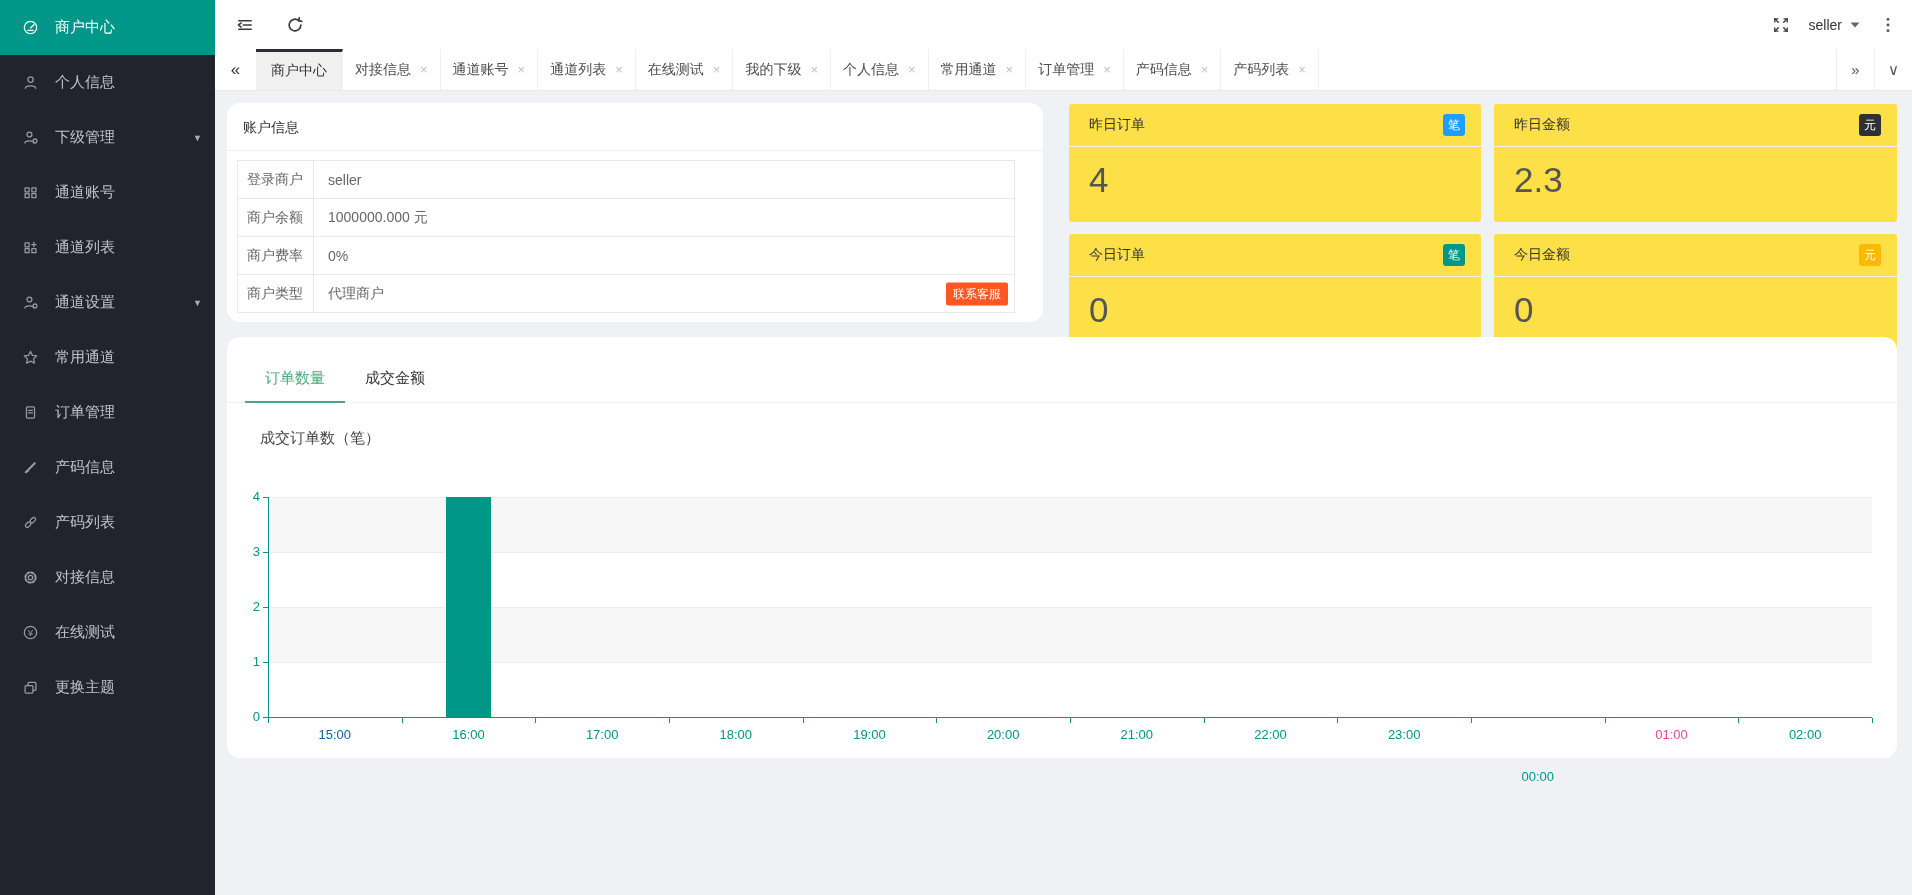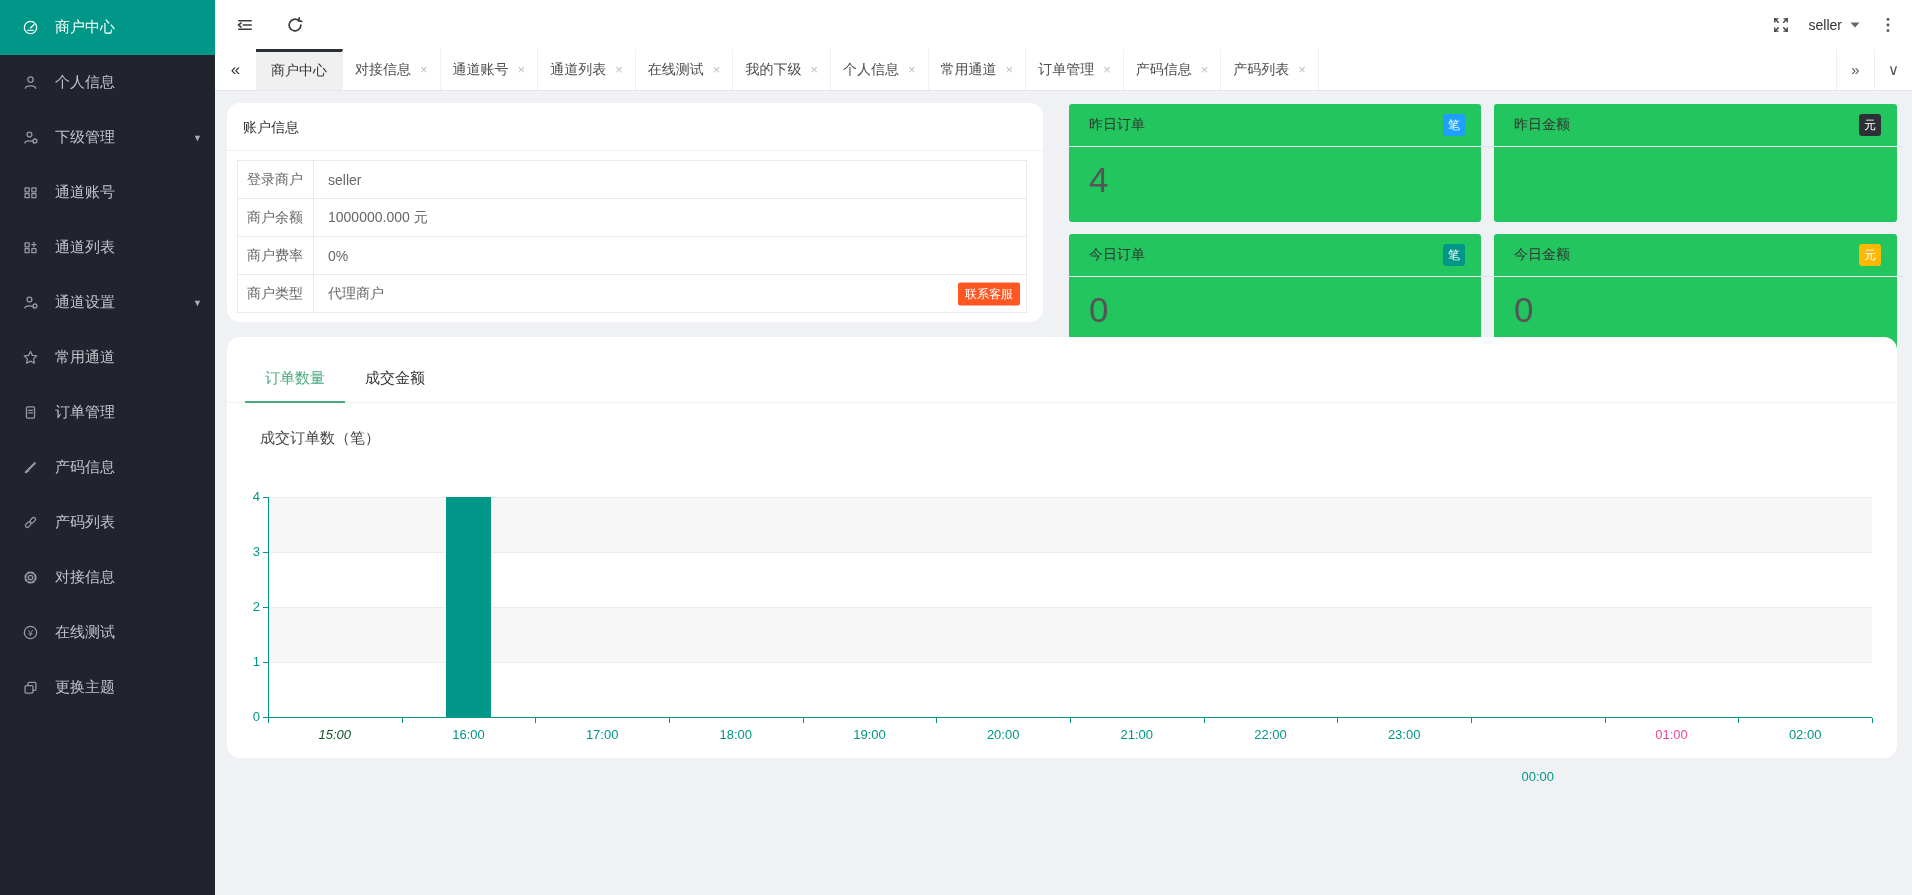--- a/index.html
+++ b/index.html
@@ -43,30 +43,30 @@
   .tab .close { margin-left:9px; color:#bcc0c5; font-size:13px; cursor:pointer; }
   .tab-right { margin-left:auto; display:flex; }
   .tab-btn { width:38px; border-left:1px solid #eeeeee; display:flex; align-items:center; justify-content:center;
              color:#555; cursor:pointer; font-size:15px; }
   
   .content { position:relative; height:804px; }
   .panel { position:absolute; background:#fff; border-radius:13px; }
   #account-panel { left:12px; top:12px; width:816px; height:219px; }
   .panel-hd { height:48px; line-height:48px; padding-left:16px; font-size:14px; color:#333;
               border-bottom:1px solid #f0f0f0; }
-  .acc-table { margin:9px 16px 0 10px; border:1px solid #e9e9e9; border-bottom:none; }
+  .acc-table { margin:9px 28px 0 10px; border:1px solid #e9e9e9; border-bottom:none; }
   .acc-row { display:flex; height:38px; border-bottom:1px solid #e9e9e9; align-items:stretch;
              font-size:14px; color:#666; position:relative; }
   .acc-label { width:76px; padding-left:9px; display:flex; align-items:center;
                border-right:1px solid #e9e9e9; color:#666; }
   .acc-value { padding-left:14px; display:flex; align-items:center; color:#666; }
   .acc-action { position:absolute; right:6px; top:50%; transform:translateY(-50%);
                 color:#fff; font-size:12px; padding:3px 7px; border-radius:2px; cursor:pointer; }
   
-  .stat-card { position:absolute; background:#22c55e; border-radius:3px; }
+  .stat-card { position:absolute; background:#fde047; border-radius:3px; }
   .sc-hd { height:43px; border-bottom:1px solid #f2f2f2; display:flex; align-items:center;
            padding:0 16px 0 20px; font-size:14px; color:#333; }
   .sc-badge { margin-left:auto; min-width:22px; height:22px; border-radius:3px; color:#fff;
               font-size:12px; display:flex; align-items:center; justify-content:center; padding:0 4px; }
   .sc-value { margin:13px 0 0 20px; font-size:35px; color:#555; }
   
   #chart-panel { left:12px; top:246px; width:1670px; height:421px; }
   .chart-tabs { height:66px; display:flex; align-items:flex-end; padding-left:18px;
                 border-bottom:1px solid #f0f0f0; }
   .chart-tab { position:relative; bottom:-1px; padding:0 20px; height:46px; line-height:42px;
@@ -348,20 +348,21 @@
             <span>昨日订单</span>
             <span class="sc-badge" style="background: rgb(30, 159, 255);">笔</span>
           </div>
           <div class="sc-value">4</div>
         </div>
         <div class="stat-card" style="left: 1279px; top: 13px; width: 403px; height: 118px;">
           <div class="sc-hd">
             <span>昨日金额</span>
             <span class="sc-badge" style="background: rgb(45, 49, 53);">元</span>
           </div>
+          <div class="sc-value">2.3</div>
         </div>
         <div class="stat-card" style="left: 854px; top: 143px; width: 412px; height: 117px;">
           <div class="sc-hd">
             <span>今日订单</span>
             <span class="sc-badge" style="background: rgb(0, 150, 136);">笔</span>
           </div>
           <div class="sc-value">0</div>
         </div>
         <div class="stat-card" style="left: 1279px; top: 143px; width: 403px; height: 117px;">
           <div class="sc-hd">
@@ -401,21 +402,21 @@
           <div class="x-tick" style="left: 401px; background: rgb(0, 150, 136);"></div>
           <div class="x-tick" style="left: 534.667px; background: rgb(0, 150, 136);"></div>
           <div class="x-tick" style="left: 668.333px; background: rgb(0, 150, 136);"></div>
           <div class="x-tick" style="left: 802px; background: rgb(0, 150, 136);"></div>
           <div class="x-tick" style="left: 935.667px; background: rgb(0, 150, 136);"></div>
           <div class="x-tick" style="left: 1069.33px; background: rgb(0, 150, 136);"></div>
           <div class="x-tick" style="left: 1203px; background: rgb(0, 150, 136);"></div>
           <div class="x-tick" style="left: 1336.67px; background: rgb(0, 150, 136);"></div>
           <div class="x-tick" style="left: 1470.33px; background: rgb(0, 150, 136);"></div>
           <div class="x-tick" style="left: 1604px; background: rgb(0, 150, 136);"></div>
-          <div class="x-label" style="left: 0px; width: 133.667px; color: #14532d; font-style: italic;">15:00</div>
+          <div class="x-label" style="left: 0px; width: 133.667px; color: #0369a1;">15:00</div>
           <div class="x-label" style="left: 133.667px; width: 133.667px; color: rgb(0, 150, 136);">16:00</div>
           <div class="bar" style="left: 178px; width: 45px; top: 0px; height: 220px; background: rgb(0, 150, 136);"></div>
           <div class="x-label" style="left: 267.333px; width: 133.667px; color: rgb(0, 150, 136);">17:00</div>
           <div class="x-label" style="left: 401px; width: 133.667px; color: rgb(0, 150, 136);">18:00</div>
           <div class="x-label" style="left: 534.667px; width: 133.667px; color: rgb(0, 150, 136);">19:00</div>
           <div class="x-label" style="left: 668.333px; width: 133.667px; color: rgb(0, 150, 136);">20:00</div>
           <div class="x-label" style="left: 802px; width: 133.667px; color: rgb(0, 150, 136);">21:00</div>
           <div class="x-label" style="left: 935.667px; width: 133.667px; color: rgb(0, 150, 136);">22:00</div>
           <div class="x-label" style="left: 1069.33px; width: 133.667px; color: rgb(0, 150, 136);">23:00</div>
           <div class="x-label" style="left: 1203px; width: 133.667px; color: rgb(0, 150, 136); margin-top: 42px;">00:00</div>

